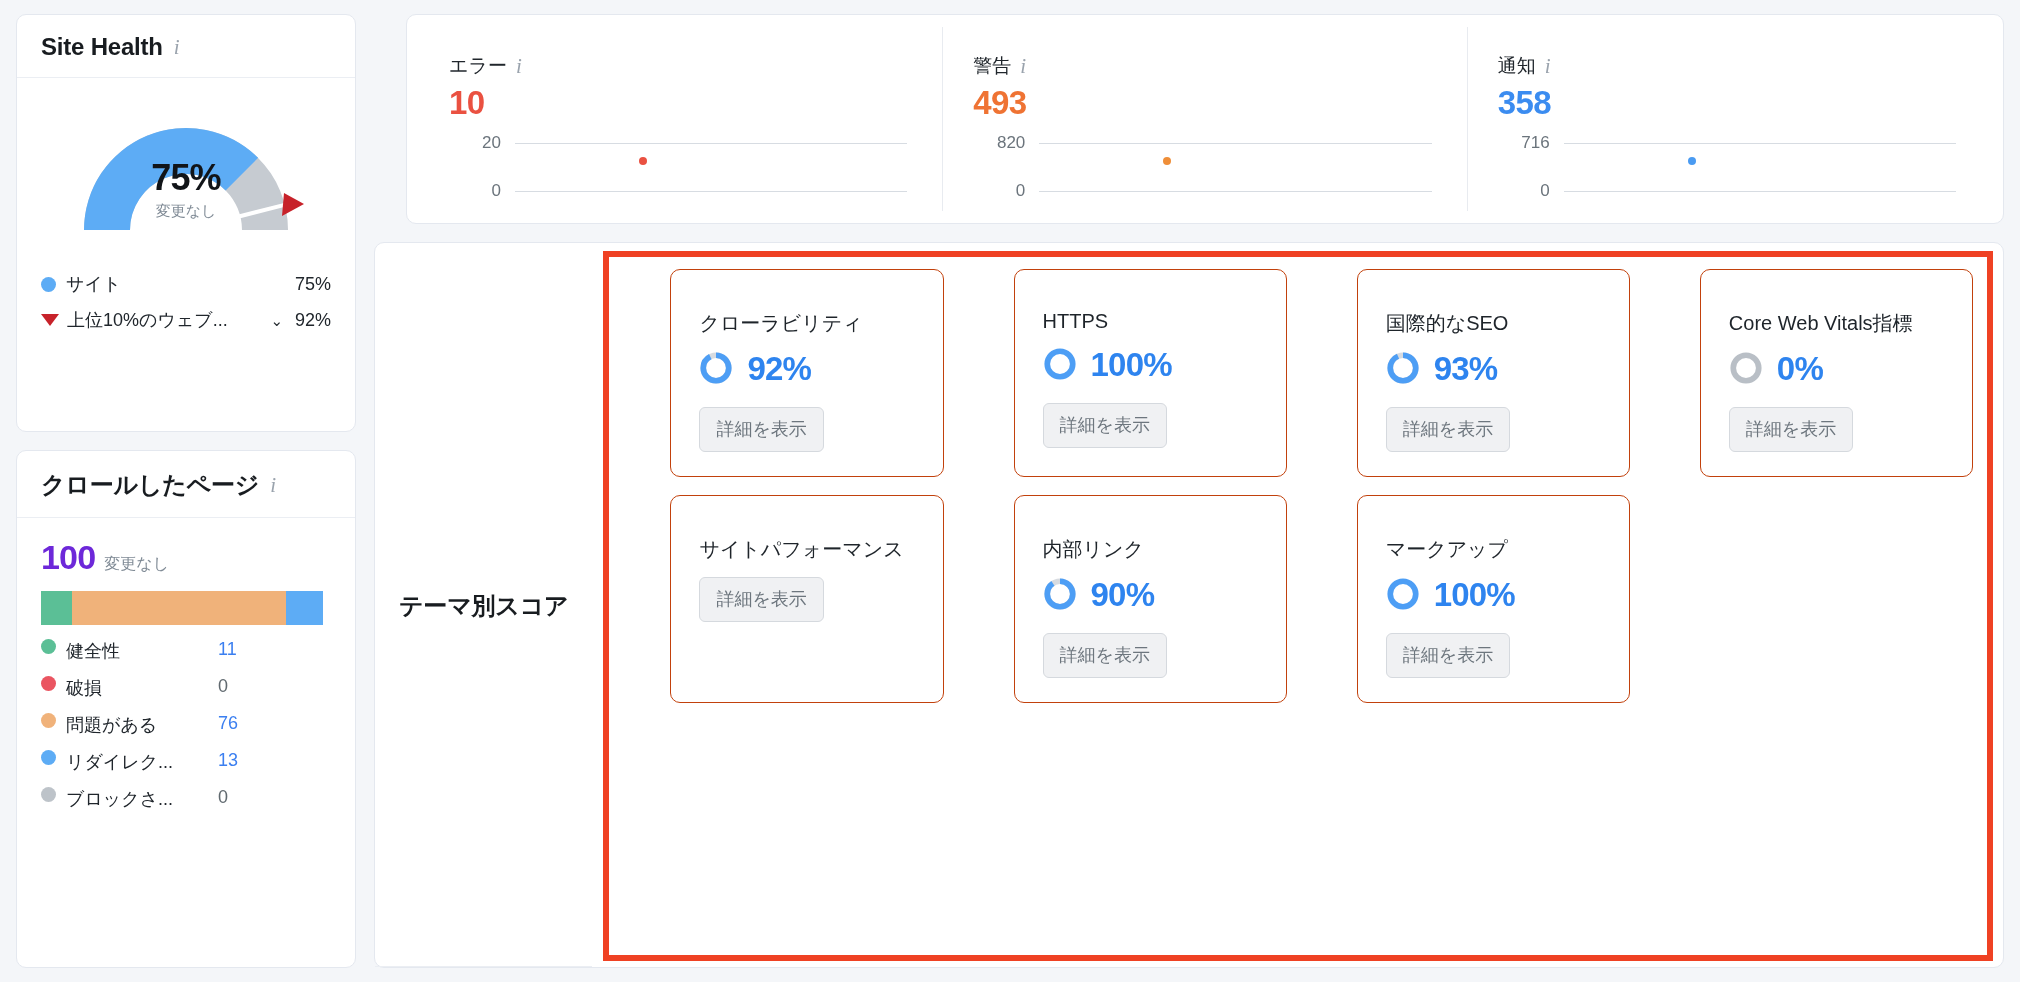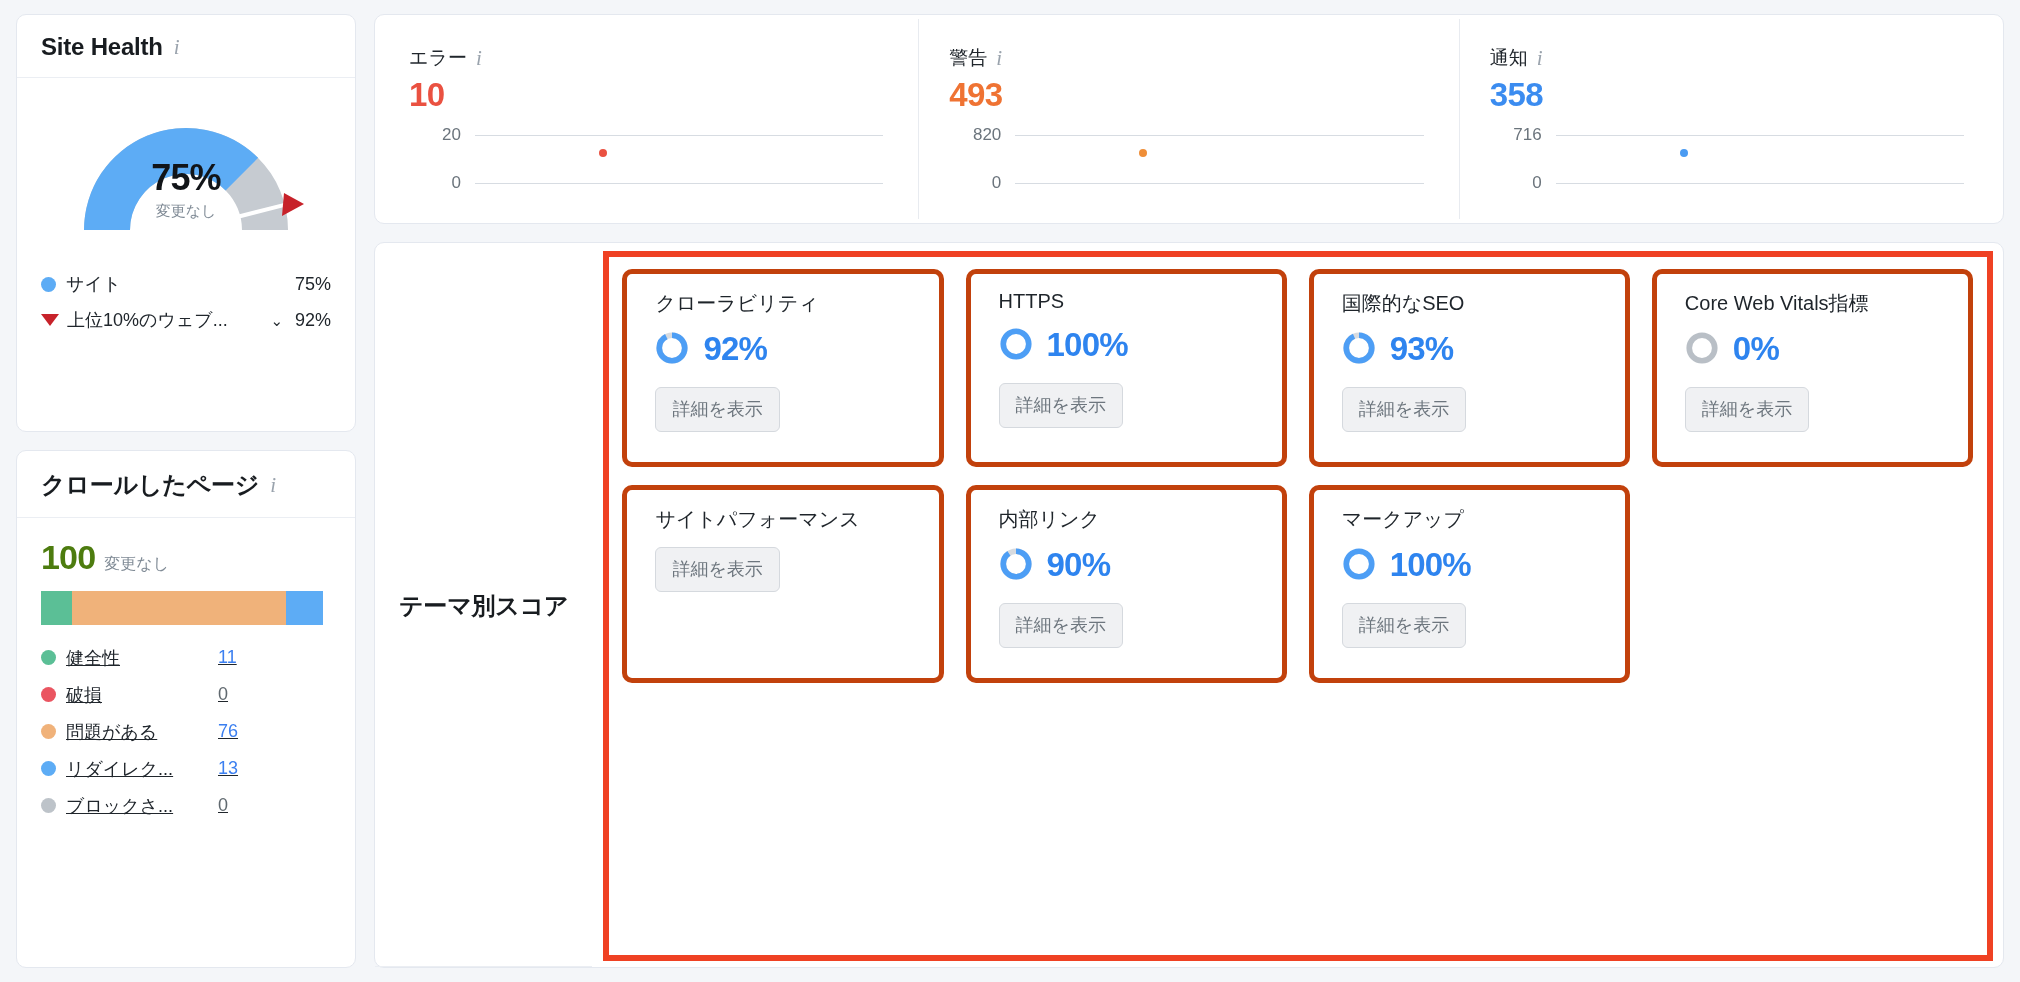--- a/index.html
+++ b/index.html
@@ -118,40 +118,39 @@
   .crawled-card { flex: 1 1 auto; }
   .crawl-body { padding: 20px 24px 0 24px; }
   .crawl-total-row {
     display: flex;
     align-items: baseline;
     gap: 9px;
   }
   .crawl-total {
     font-size: 34px;
     font-weight: bold;
-    color: #4d7c0f;
+    color: #6d28d9;
     letter-spacing: -0.8px;
   }
   .crawl-change { font-size: 16px; color: #7f8a95; }
   .stack-bar {
     display: flex;
     height: 34px;
     margin-top: 14px;
     width: 282px;
     overflow: hidden;
   }
   .stack-seg { height: 100%; }
   .crawl-legend { margin-top: 14px; }
   .crawl-row {
     display: flex;
-    align-items: center;
+    align-items: flex-start;
     height: 37px;
     font-size: 18px;
     color: #20262c;
-    text-decoration: underline;
   }
   .crawl-name {
     width: 152px;
     white-space: nowrap;
     overflow: hidden;
     text-overflow: ellipsis;
   }
   .crawl-num { font-size: 18px; }
   .num-link { color: #3b7ff0; }
   .num-zero { color: #60696f; }
@@ -162,21 +161,22 @@
     display: flex;
     flex-direction: column;
     gap: 18px;
     min-width: 0;
   }
 
   
   .issues-card {
     height: 210px;
     display: flex;
-    padding: 4px;
+    padding: 12px;
+    margin-left: 32px;
   }
   .issue-cell {
     flex: 1 1 0;
     padding: 26px 30px 20px 30px;
     position: relative;
     min-width: 0;
   }
   .issue-cell + .issue-cell { border-left: 1px solid #e8ebf0; }
   .issue-head {
     display: flex;
@@ -245,25 +245,26 @@
     pointer-events: none;
     z-index: 5;
   }
   .theme-grid {
     display: grid;
     grid-template-columns: repeat(4, 1fr);
     gap: 18px 22px;
     padding: 14px 16px;
   }
   .theme-card {
-    border: 5px solid #c2410c;
+    border: 1px solid #c2410c;
     border-radius: 10px;
     background: #fff;
-    padding: 16px 28px 24px 28px;
+    padding: 40px 28px 24px 28px;
     min-height: 198px;
+    margin-left: 48px;
   }
   .theme-name {
     font-size: 20px;
     color: #1e242a;
     margin-bottom: 14px;
     white-space: nowrap;
   }
   .theme-score-row {
     display: flex;
     align-items: center;

